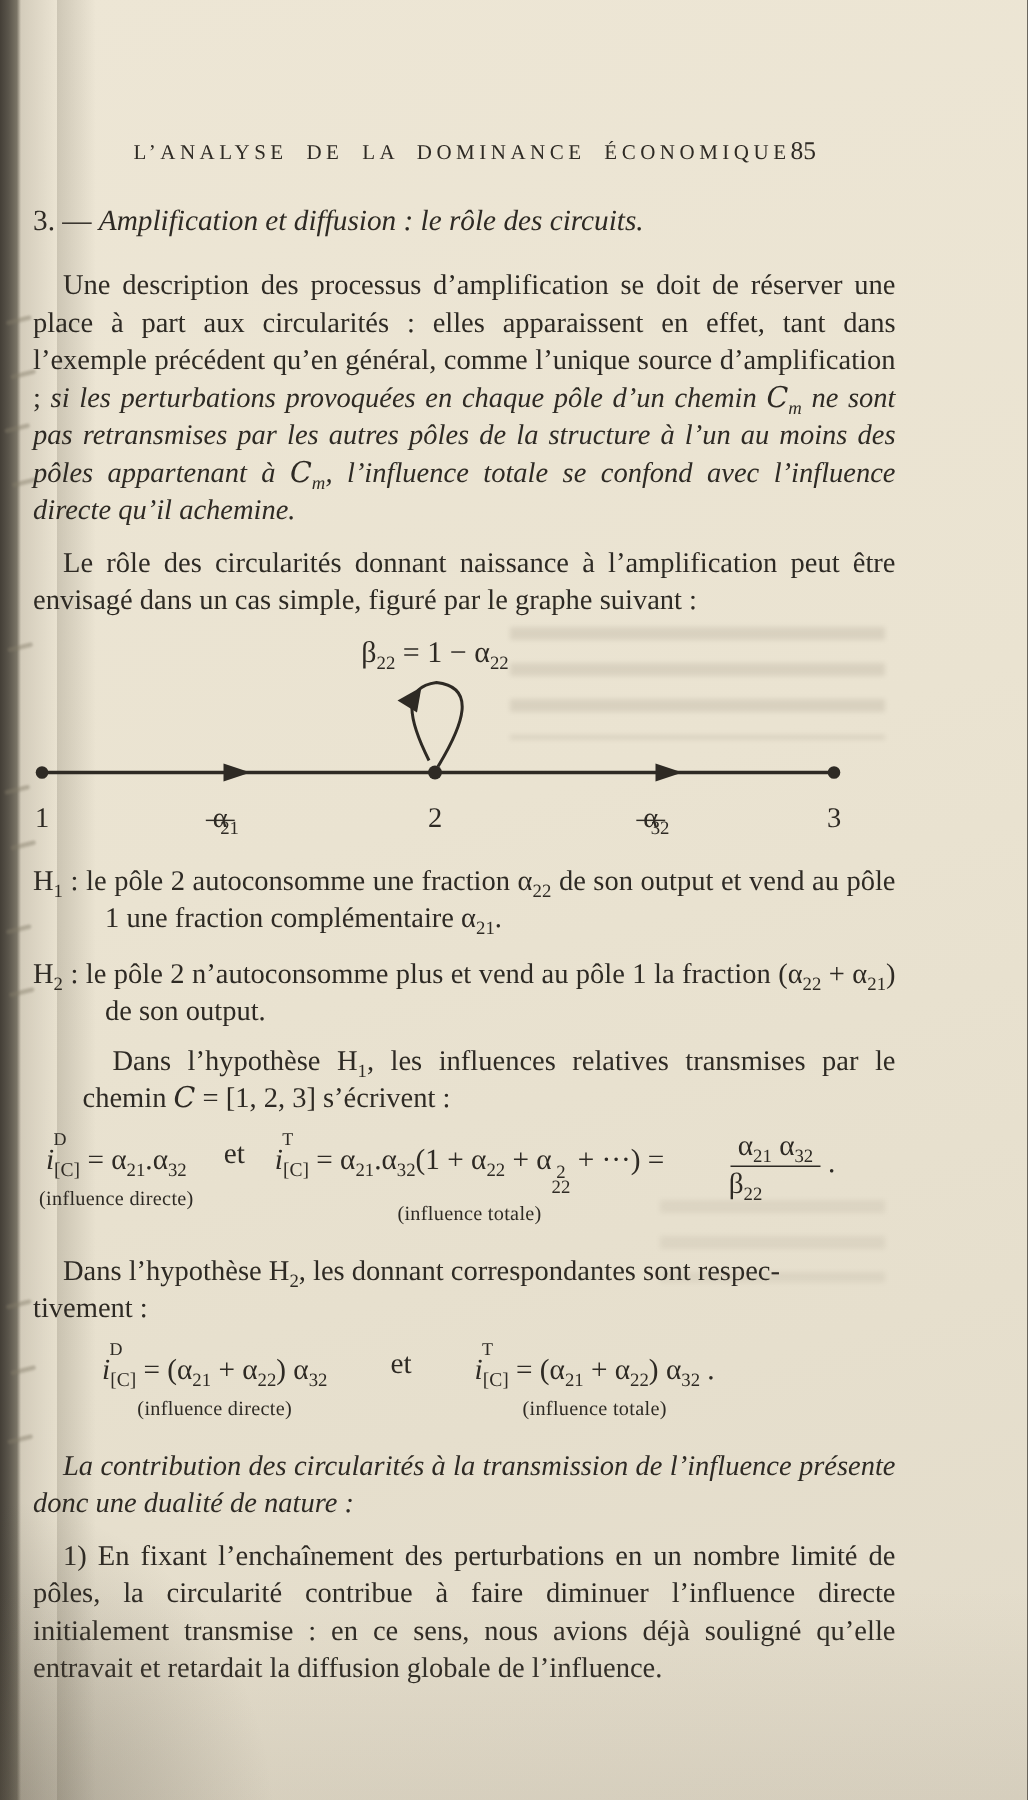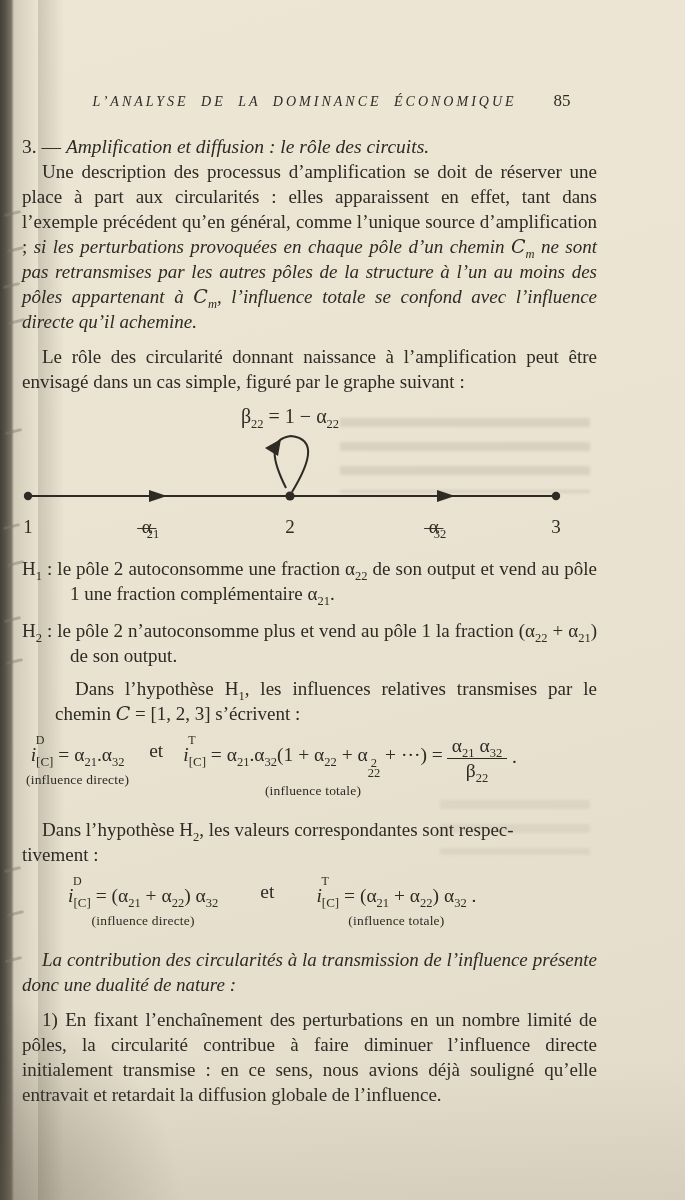--- a/index.html
+++ b/index.html
@@ -19,23 +19,23 @@
     background:linear-gradient(to bottom,rgba(136,126,108,0),rgba(136,126,108,.14));}
   .edge-mark{position:absolute;width:17px;height:3px;background:#847c69;opacity:.45;
     transform:rotate(-14deg);border-radius:2px;filter:blur(.6px);}
   
   .bleed{position:absolute;filter:blur(1.6px);opacity:.16;
     background:repeating-linear-gradient(to bottom,rgba(110,100,82,.85) 0 9px,rgba(110,100,82,0) 9px 24px);}
   
   .content{position:absolute;left:22px;top:0;width:575px;color:#2e2a24;
     font-size:19px;line-height:25px;}
   .running-head{display:flex;align-items:baseline;padding-top:88px;margin-bottom:20px;}
-  .rh-title{flex:1;text-align:center;font-size:14px;letter-spacing:3px;word-spacing:6px;padding-left:60px;font-style:italic;}
-  .rh-page{width:70px;text-align:center;font-size:17px;}
-  .section-heading{margin:0 0 0;font-size:19.5px;}
+  .rh-title{flex:1;text-align:right;font-size:14px;letter-spacing:3px;word-spacing:6px;padding-left:60px;}
+  .rh-page{width:70px;text-align:left;font-size:17px;}
+  .section-heading{margin:0 0 18px;font-size:19.5px;}
   .section-heading em{font-style:italic;}
   p.body{margin:0 0 10px;text-align:justify;text-indent:20px;}
   .it{font-style:italic;}
   .scriptC{font-style:italic;font-family:"DejaVu Serif",serif;}
   sub{font-size:12.5px;line-height:0;}
   
   .diagram{position:relative;height:140px;margin:2px 0 12px;}
   .loop-label{position:absolute;left:268px;top:0;transform:translateX(-50%);
     font-size:20px;white-space:nowrap;}
   .dsvg{position:absolute;left:0;top:26px;}
@@ -48,21 +48,21 @@
   .fgroup{display:inline-block;text-align:center;vertical-align:top;}
   .fmain{display:block;}
   .fcap{display:block;font-size:13.5px;margin-top:0px;letter-spacing:.2px;}
   .fet{display:inline-block;vertical-align:top;padding:2px 0 0;}
   .iv{display:inline-block;position:relative;font-style:italic;padding-top:6px;}
   .iv .up{position:absolute;top:-8px;left:5px;font-size:12px;font-style:normal;}
   .iv sub{font-style:normal;font-size:13px;}
   .ss{display:inline-flex;flex-direction:column;align-items:center;vertical-align:-6px;
     line-height:10px;font-size:12.5px;}
   .frac{display:inline-block;text-align:center;vertical-align:-14px;line-height:1.05;margin-left:4px;}
-  .frac .num{display:block;border-bottom:1.5px solid #2e2a24;padding:0 5px 2px;}
+  .frac .num{display:block;border-bottom:1.5px solid #2e2a24;padding:0 5px 2px;margin-left:40px;}
   .frac .den{display:block;padding-top:2px;}
   
   .watermark{position:absolute;left:292px;top:1000px;font-family:"Liberation Sans","DejaVu Sans",sans-serif;
     font-size:44px;letter-spacing:-1px;color:#2350ee;mix-blend-mode:multiply;opacity:.93;white-space:nowrap;}
 </style>
 </head>
 <body>
 
 <div class="photo">
 
@@ -92,21 +92,21 @@
 
     <div class="running-head">
       <span class="rh-title">L’ANALYSE DE LA DOMINANCE ÉCONOMIQUE</span>
       <span class="rh-page">85</span>
     </div>
 
     <div class="section-heading"><span>3. — </span><em>Amplification et diffusion : le rôle des circuits.</em></div>
 
     <p class="body"><span>Une description des processus d’amplification se doit de réserver une place à part aux circularités : elles apparaissent en effet, tant dans l’exemple précédent qu’en général, comme l’unique source d’amplification ; </span><span class="it">si les perturbations provoquées en chaque pôle d’un chemin </span><span class="scriptC">C</span><sub class="it">m</sub><span class="it"> ne sont pas retransmises par les autres pôles de la structure à l’un au moins des pôles appartenant à </span><span class="scriptC">C</span><sub class="it">m</sub><span class="it">, l’influence totale se confond avec l’influence directe qu’il achemine.</span></p>
 
-    <p class="body">Le rôle des circularité donnant naissance à l’amplification peut être envisagé dans un cas simple, figuré par le graphe suivant :</p>
+    <p class="body">Le rôle des circularités donnant naissance à l’amplification peut être envisagé dans un cas simple, figuré par le graphe suivant :</p>
 
     <div class="diagram">
       <div class="loop-label"><span>β</span><sub>22</sub><span> = 1 − </span><span>α</span><sub>22</sub></div>
       <svg class="dsvg" width="575" height="84" viewBox="0 0 575 84">
         <line x1="6" y1="66" x2="534" y2="66" stroke="#2e2a24" stroke-width="2.2"></line>
         <polygon points="127,60 145,66 127,72" fill="#2e2a24"></polygon>
         <polygon points="415,60 433,66 415,72" fill="#2e2a24"></polygon>
         <circle cx="6" cy="66" r="4.2" fill="#2e2a24"></circle>
         <circle cx="268" cy="66" r="4.6" fill="#2e2a24"></circle>
         <circle cx="534" cy="66" r="4.2" fill="#2e2a24"></circle>
@@ -129,21 +129,21 @@
 
     <p class="body" style="margin-top:8px;margin-bottom:4px;margin-left:33px;"><span>Dans l’hypothèse H</span><sub>1</sub><span>, les influences relatives transmises par le chemin </span><span class="scriptC">C</span><span> = [1, 2, 3] s’écrivent :</span></p>
 
     <div class="formula" style="margin-left:4px;">
       <span class="fgroup"><span class="fmain"><span class="iv"><span class="up">D</span><span>i</span><sub>[C]</sub></span><span> = </span><span>α</span><sub>21</sub><span>.</span><span>α</span><sub>32</sub></span><span class="fcap">(influence directe)</span></span><span class="fet" style="margin:0 20px;">et</span><span class="fgroup"><span class="fmain"><span class="iv"><span class="up">T</span><span>i</span><sub>[C]</sub></span><span> = </span><span>α</span><sub>21</sub><span>.</span><span>α</span><sub>32</sub><span>(1 + </span><span>α</span><sub>22</sub><span> + </span><span>α</span><span class="ss">
               <span>2</span>
               <span>22</span>
             </span><span> + ···) = </span></span><span class="fcap">(influence totale)</span></span><span class="frac"><span class="num"><span>α</span><sub>21</sub> <span>α</span><sub>32</sub></span><span class="den"><span>β</span><sub>22</sub></span></span> <span>.</span>
     </div>
 
-    <p class="body" style="margin-bottom:4px;"><span>Dans l’hypothèse H</span><sub>2</sub><span>, les valeurs correspondantes sont respec-</span><br><span>tivement :</span></p>
+    <p class="body" style="margin-bottom:4px;"><span>Dans l’hypothèse H</span><sub>2</sub><span>, les donnant correspondantes sont respec-</span><br><span>tivement :</span></p>
 
     <div class="formula" style="margin-left:46px;">
       <span class="fgroup"><span class="fmain"><span class="iv"><span class="up">D</span><span>i</span><sub>[C]</sub></span><span> = (</span><span>α</span><sub>21</sub><span> + </span><span>α</span><sub>22</sub><span>) </span><span>α</span><sub>32</sub></span><span class="fcap">(influence directe)</span></span><span class="fet" style="margin:0 42px;">et</span><span class="fgroup"><span class="fmain"><span class="iv"><span class="up">T</span><span>i</span><sub>[C]</sub></span><span> = (</span><span>α</span><sub>21</sub><span> + </span><span>α</span><sub>22</sub><span>) </span><span>α</span><sub>32</sub><span> .</span></span><span class="fcap">(influence totale)</span></span>
     </div>
 
     <p class="body it">La contribution des circularités à la transmission de l’influence présente donc une dualité de nature :</p>
 
     <p class="body">1) En fixant l’enchaînement des perturbations en un nombre limité de pôles, la circularité contribue à faire diminuer l’influence directe initialement transmise : en ce sens, nous avions déjà souligné qu’elle entravait et retardait la diffusion globale de l’influence.</p>
 
   </div>

